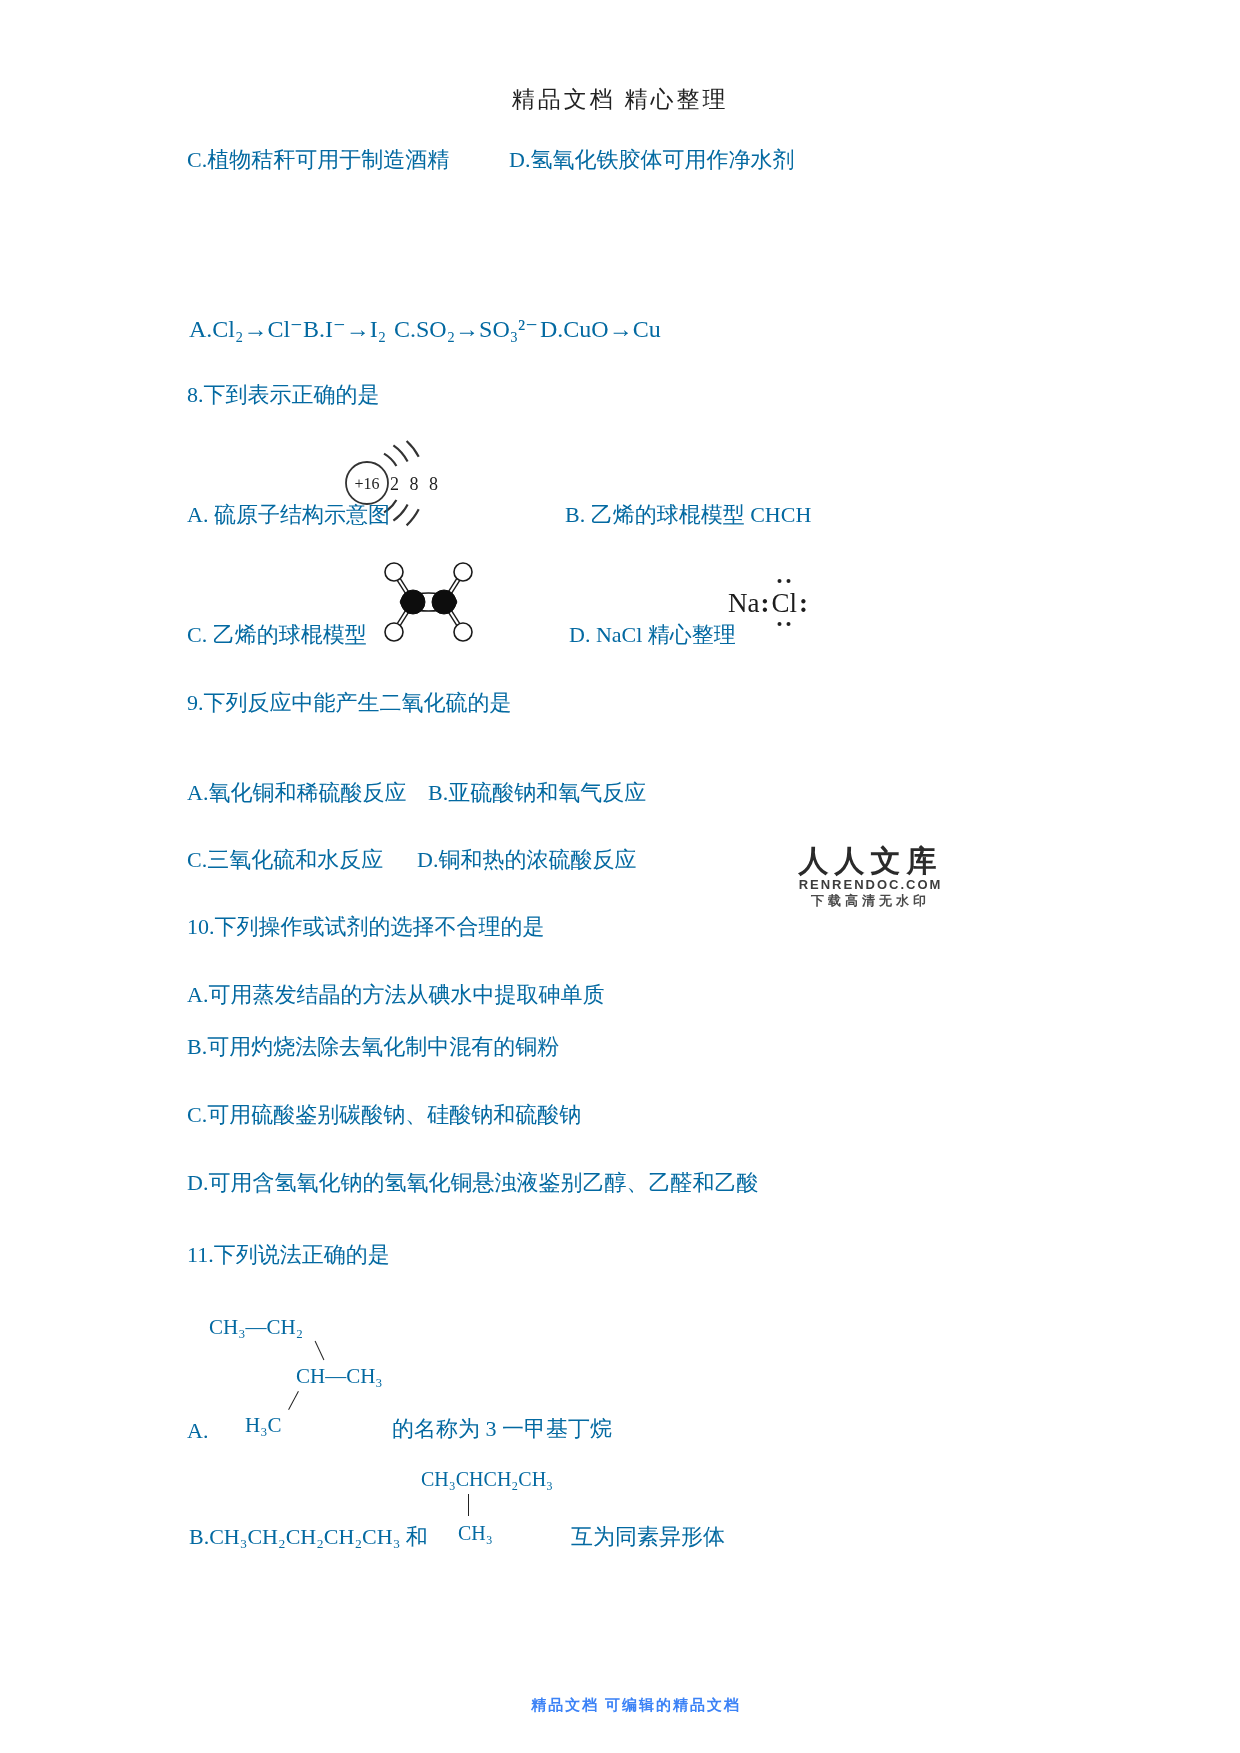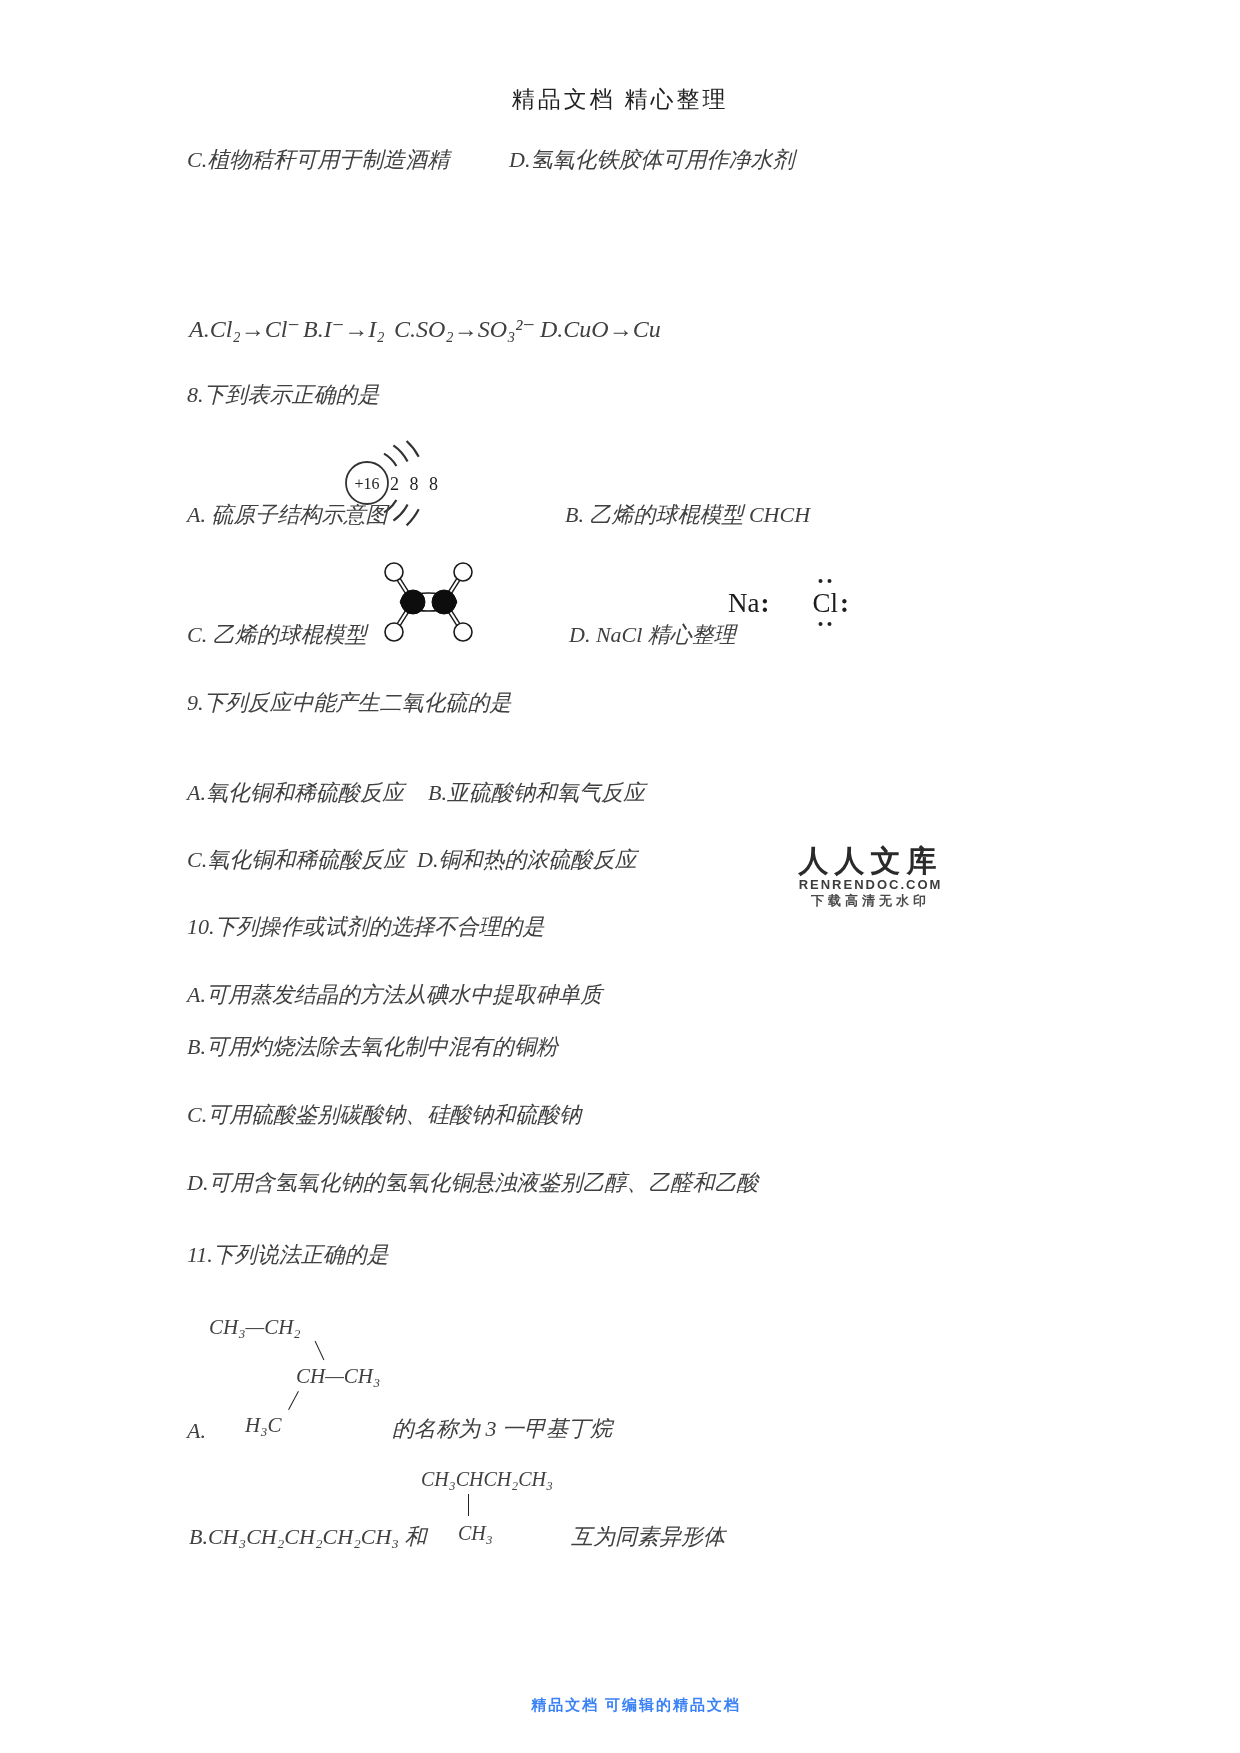--- a/index.html
+++ b/index.html
@@ -10,22 +10,21 @@
     background:#ffffff;
     font-family:"Liberation Serif","DejaVu Serif",serif;
     color:#1c1c1c;
     overflow:hidden;
   }
   .t{
     position:absolute;
     font-size:22px;
     line-height:30px;
     white-space:nowrap;
-    color:#404040;
-    font-style:italic;
+    color:#0369a1;
   }
   .header-line{
     position:absolute;
     top:84px;left:0;width:100%;
     text-align:center;
     font-size:23px;font-weight:normal;
     letter-spacing:3px;color:#222;
   }
   .footer-line{
     position:absolute;
@@ -53,21 +52,21 @@
   .wm-title{font-size:30px;font-weight:bold;letter-spacing:6px;line-height:32px;color:#2a2a2a;}
   .wm-domain{font-size:13px;font-weight:bold;letter-spacing:2px;line-height:15px;color:#3c3c3c;}
   .wm-tagline{font-size:13px;letter-spacing:4px;line-height:16px;color:#4a4a4a;margin-top:1px;font-weight:bold;}
   
   .electron{
     position:absolute;left:728px;top:586px;
     font-size:27px;line-height:34px;font-weight:normal;
     display:flex;align-items:center;white-space:nowrap;
   }
   .electron .colon{font-weight:bold;padding:0 1px;}
-  .cl-wrap{position:relative;display:inline-block;padding:0 1px;margin-left:41px;}
+  .cl-wrap{position:relative;display:inline-block;padding:0 1px;}
   .dot-row{
     position:absolute;left:50%;transform:translateX(-50%);
     display:flex;gap:5px;
   }
   .dot-row.top{top:-7px;}
   .dot-row.bottom{bottom:-6px;}
   .dot{width:4px;height:4px;border-radius:50%;background:#222;}
   svg{position:absolute;overflow:visible;}
   svg text{font-family:"Liberation Serif","DejaVu Serif",serif;fill:#1f1f1f;}
 </style>
@@ -151,21 +150,21 @@
           <span class="dot"></span>
           <span class="dot"></span>
         </span>
     </span>
     <span class="colon">:</span>
   </div>
 
   <span class="t" style="left:187px;top:688px;">9.下列反应中能产生二氧化硫的是</span>
   <span class="t" style="left:187px;top:778px;">A.氧化铜和稀硫酸反应</span>
   <span class="t" style="left:428px;top:778px;">B.亚硫酸钠和氧气反应</span>
-  <span class="t" style="left:187px;top:845px;">C.氧化铜和稀硫酸反应</span>
+  <span class="t" style="left:187px;top:845px;">C.三氧化硫和水反应</span>
   <span class="t" style="left:417px;top:845px;">D.铜和热的浓硫酸反应</span>
 
   <div class="watermark">
     <div class="wm-title">人人文库</div>
     <div class="wm-domain">RENRENDOC.COM</div>
     <div class="wm-tagline">下载高清无水印</div>
   </div>
 
   <span class="t" style="left:187px;top:912px;">10.下列操作或试剂的选择不合理的是</span>
   <span class="t" style="left:187px;top:980px;">A.可用蒸发结晶的方法从碘水中提取砷单质</span>

